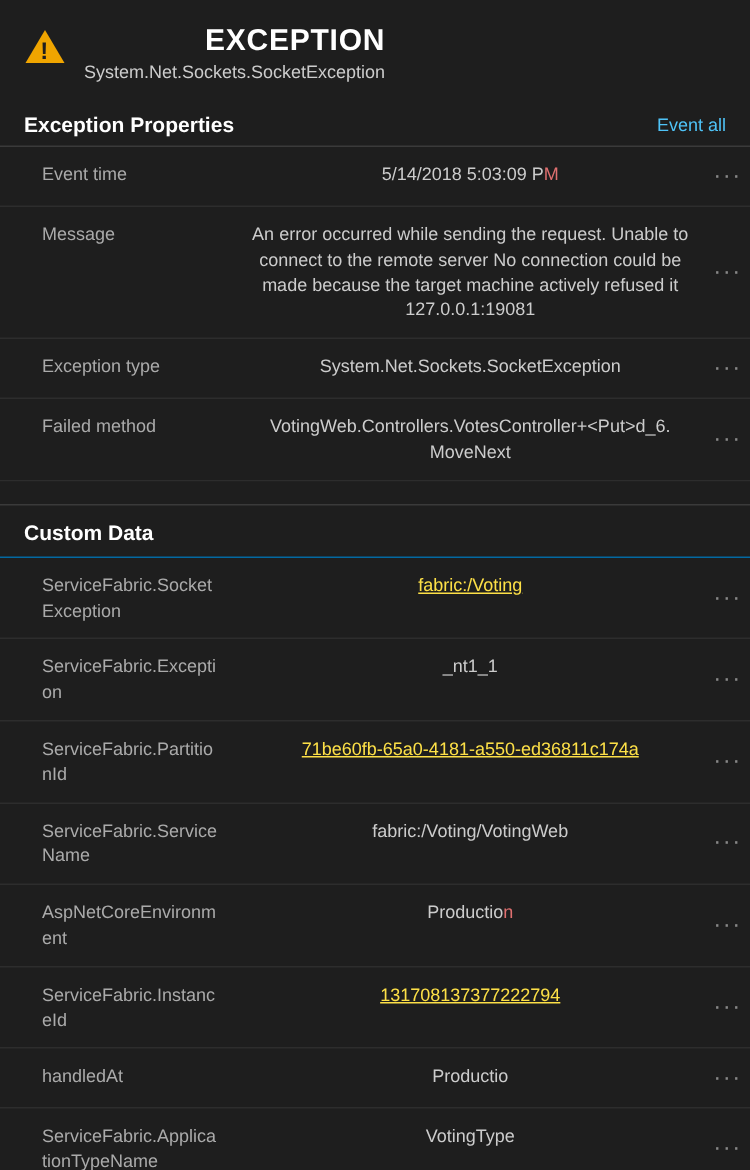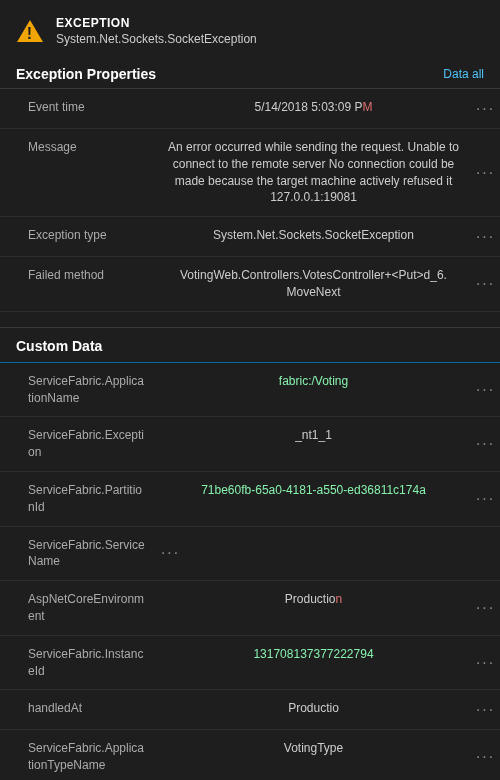--- a/index.html
+++ b/index.html
@@ -18,24 +18,25 @@
       padding: 16px 16px 12px 16px;
       gap: 12px;
     }
     .header-icon {
       width: 28px;
       height: 28px;
       flex-shrink: 0;
       margin-top: 1px;
     }
     .header-text .title {
-      font-size: 12px;
+      font-size: 20px;
       font-weight: 700;
       color: #ffffff;
       letter-spacing: 0.5px;
+      text-align: right;
     }
     .header-text .subtitle {
       font-size: 12px;
       color: #cccccc;
       margin-top: 2px;
     }
 
     .section-header {
       display: flex;
       justify-content: space-between;
@@ -80,21 +81,22 @@
       color: #cccccc;
       font-size: 12px;
       word-break: break-word;
       line-height: 1.4;
       text-align: center;
     }
     .cell-value .highlight {
       color: #e07070;
     }
     .cell-value .link-color {
-      color: #86efac;
+      color: #fde047;
+      text-decoration: underline;
     }
     .cell-actions {
       width: 30px;
       flex-shrink: 0;
       display: flex;
       align-items: center;
       justify-content: center;
       color: #888888;
       cursor: pointer;
       font-size: 16px;
@@ -128,21 +130,21 @@
     </svg>
   </div>
   <div class="header-text">
     <div class="title">EXCEPTION</div>
     <div class="subtitle">System.Net.Sockets.SocketException</div>
   </div>
 </div>
 
 <div class="section-header">
   <span class="section-title">Exception Properties</span>
-  <a class="show-all-link" href="#">Data all</a>
+  <a class="show-all-link" href="#">Event all</a>
 </div>
 
 <div class="table">
 
   <div class="table-row">
     <div class="cell-key">Event time</div>
     <div class="cell-value">
       <span>5/14/2018 5:03:09 P</span><span class="highlight">M</span>
     </div>
     <div class="cell-actions">···</div>
@@ -172,21 +174,21 @@
 
 <div class="section-gap"></div>
 
 <div class="custom-data-header">
   <span class="custom-data-title">Custom Data</span>
 </div>
 
 <div class="table">
 
   <div class="table-row">
-    <div class="cell-key">ServiceFabric.ApplicationName</div>
+    <div class="cell-key">ServiceFabric.SocketException</div>
     <div class="cell-value">
       <span class="link-color">fabric:/Voting</span>
     </div>
     <div class="cell-actions">···</div>
   </div>
 
   <div class="table-row">
     <div class="cell-key">ServiceFabric.Exception</div>
     <div class="cell-value">_nt1_1</div>
     <div class="cell-actions">···</div>
@@ -195,20 +197,21 @@
   <div class="table-row">
     <div class="cell-key">ServiceFabric.PartitionId</div>
     <div class="cell-value">
       <span class="link-color">71be60fb-65a0-4181-a550-ed36811c174a</span>
     </div>
     <div class="cell-actions">···</div>
   </div>
 
   <div class="table-row">
     <div class="cell-key">ServiceFabric.ServiceName</div>
+    <div class="cell-value">fabric:/Voting/VotingWeb</div>
     <div class="cell-actions">···</div>
   </div>
 
   <div class="table-row">
     <div class="cell-key">AspNetCoreEnvironment</div>
     <div class="cell-value">
       <span>Productio</span><span class="highlight">n</span>
     </div>
     <div class="cell-actions">···</div>
   </div>

